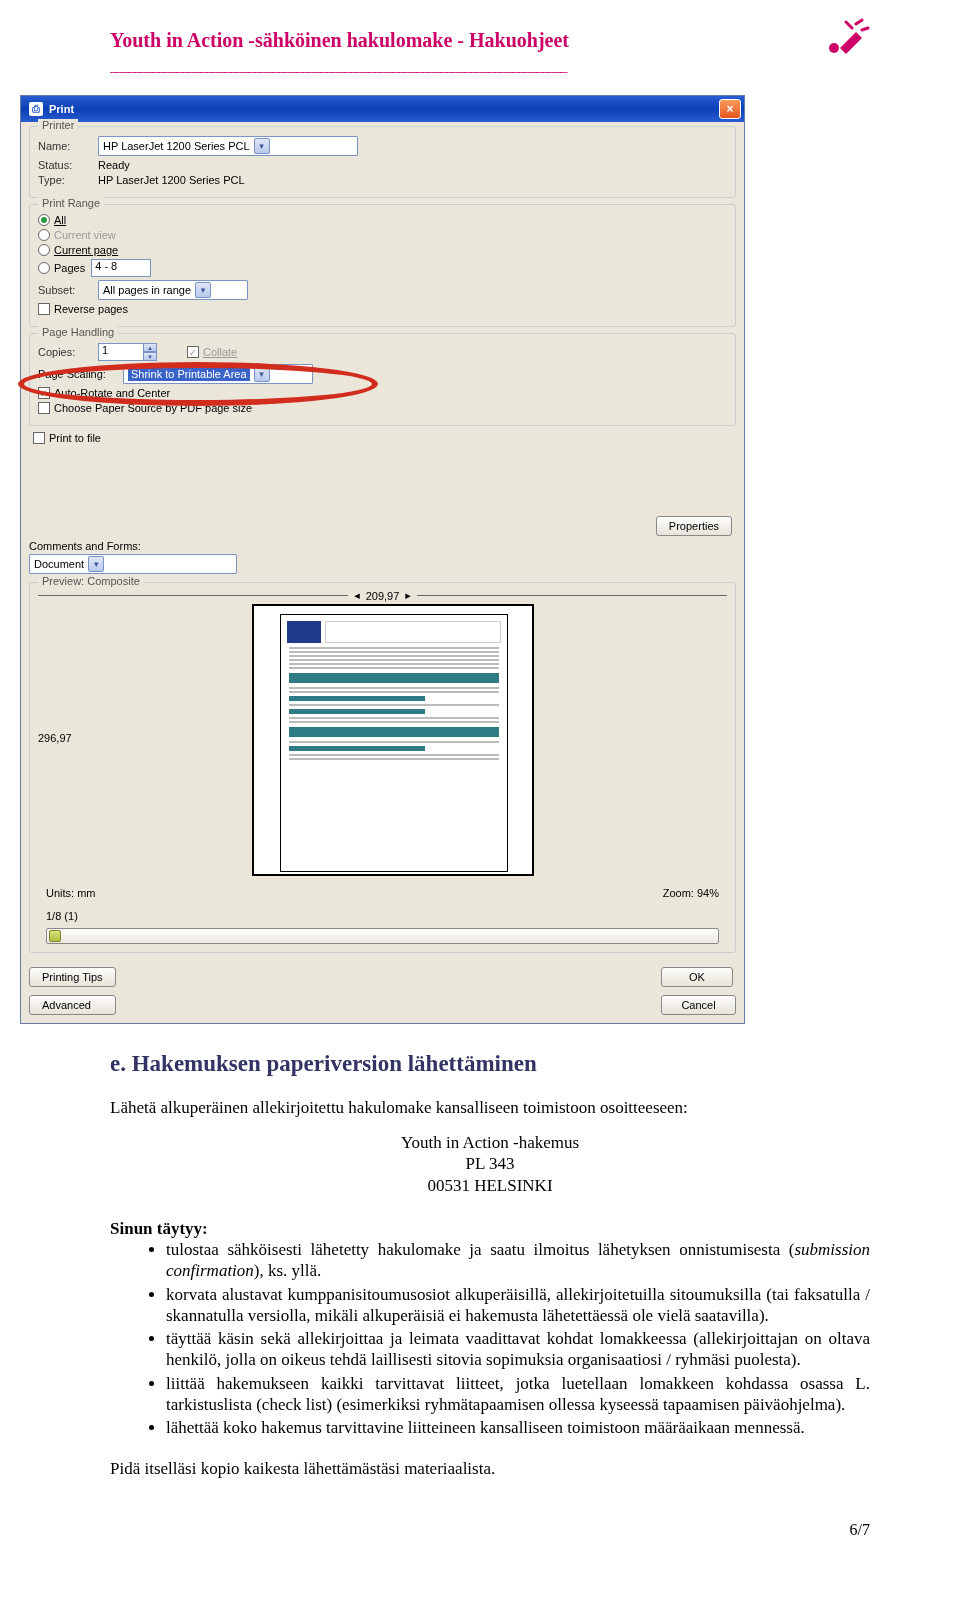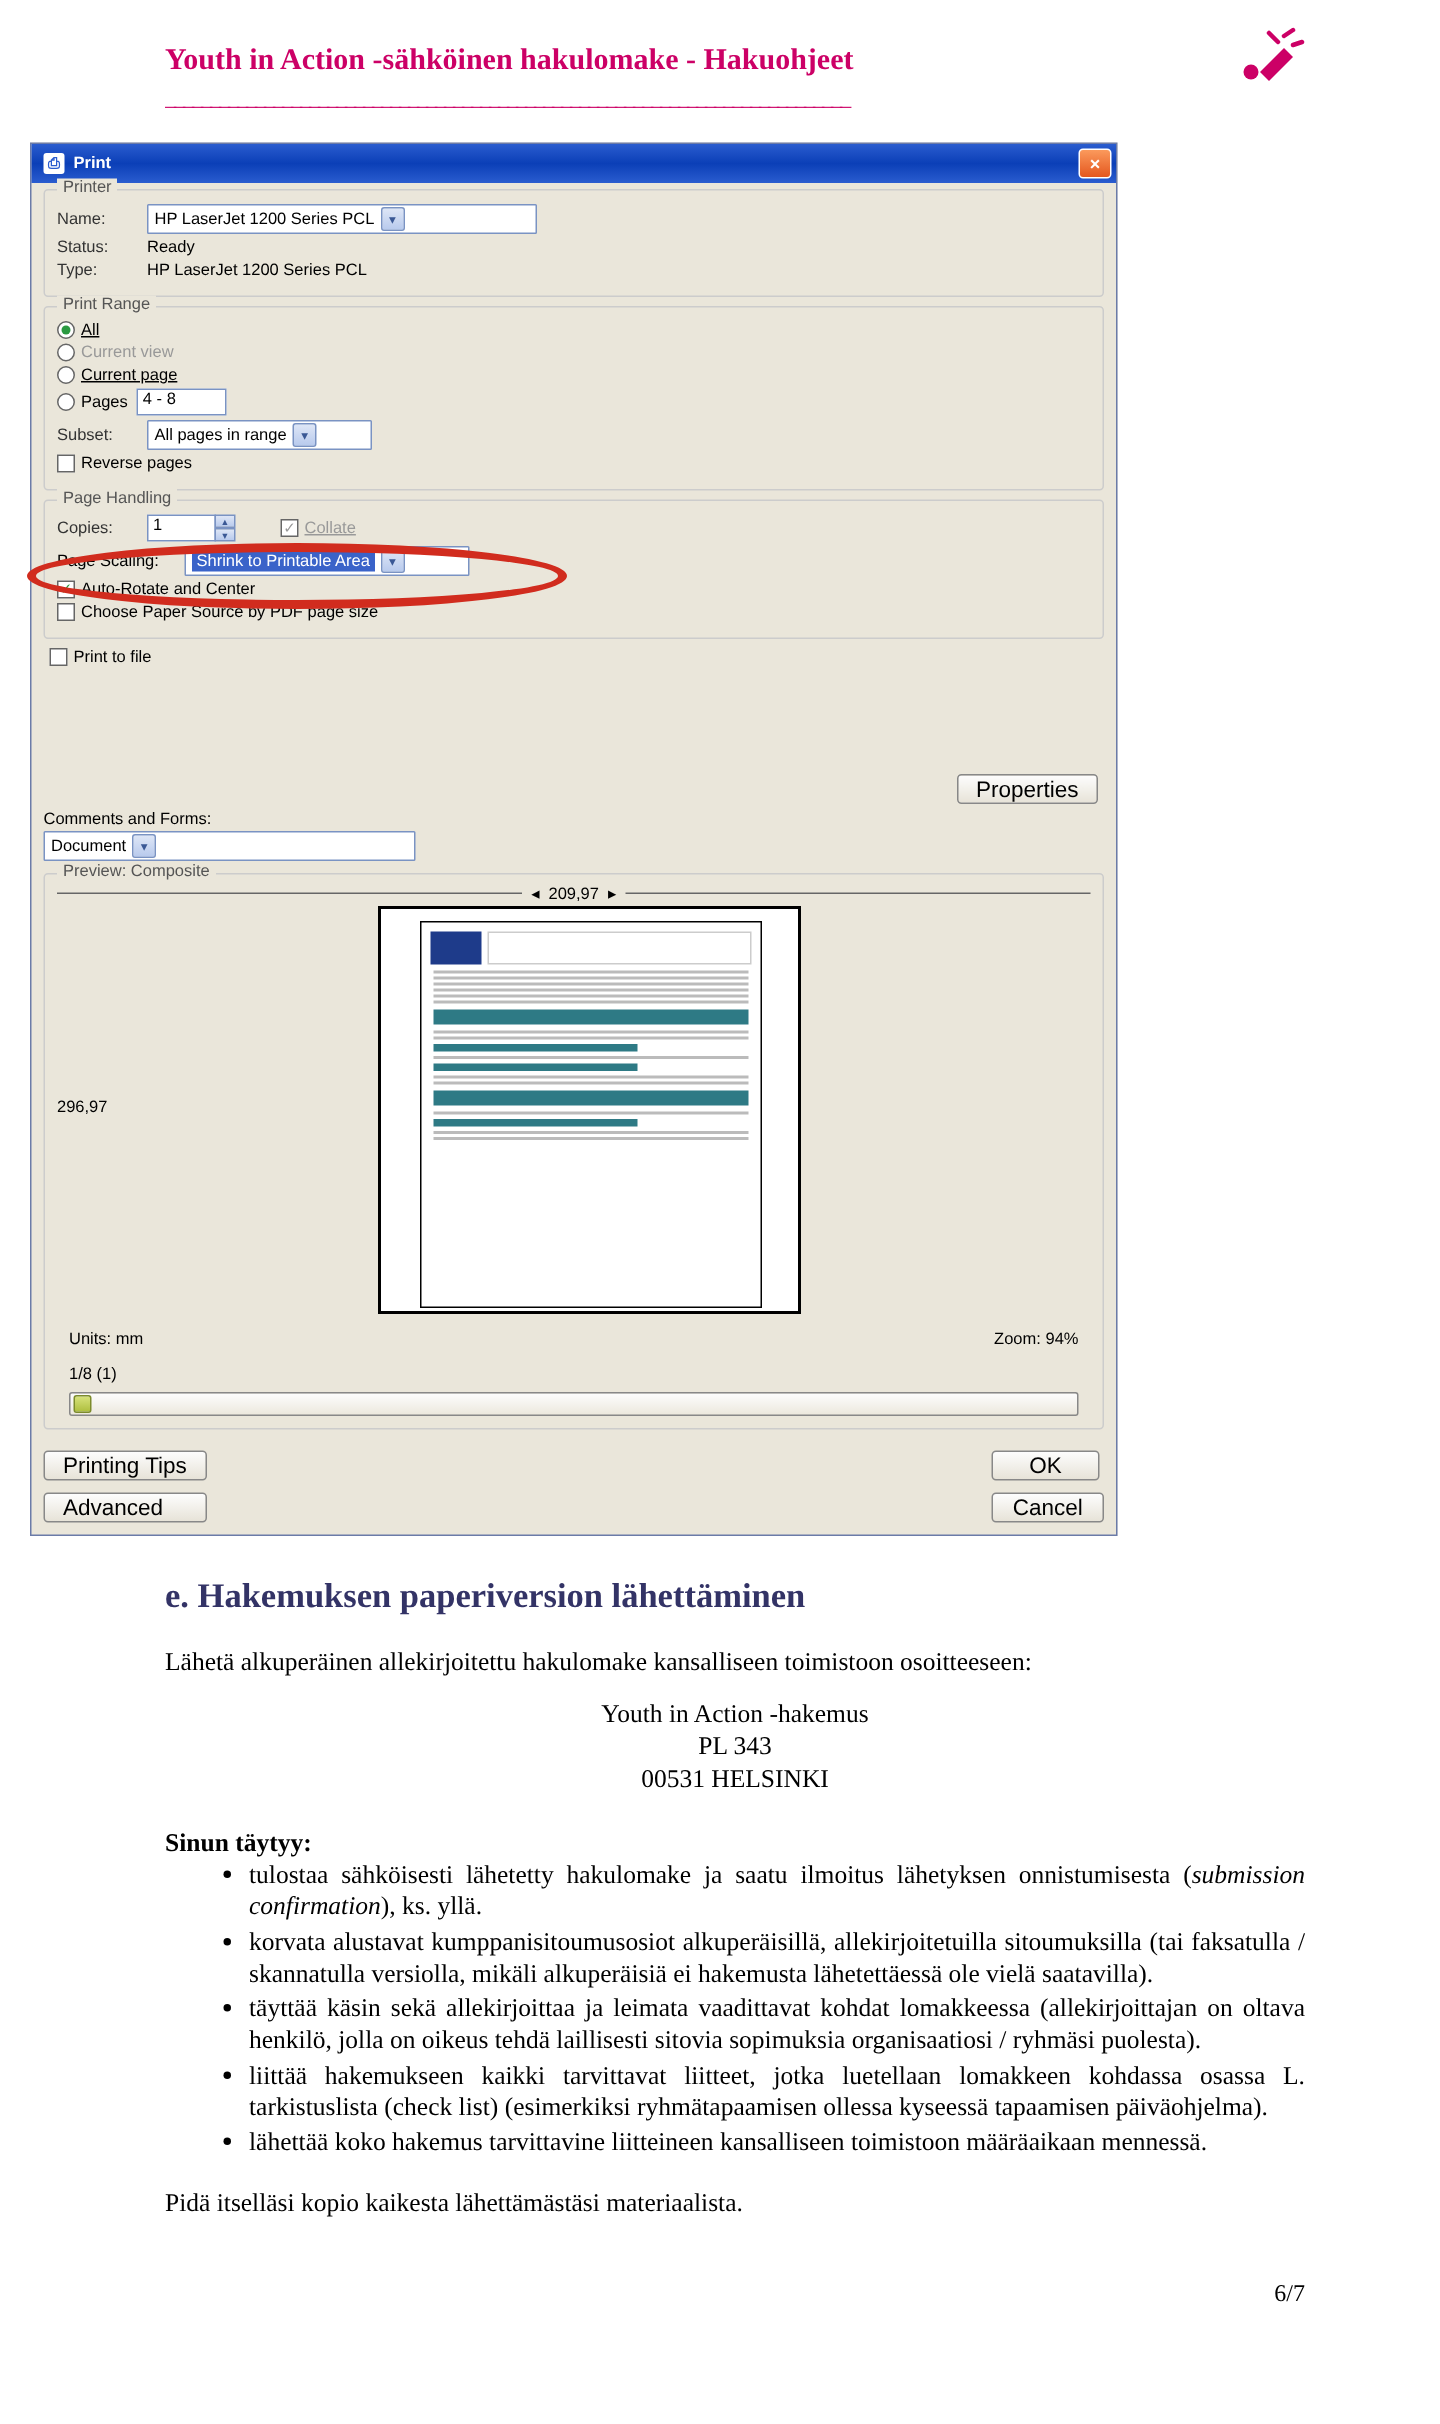--- a/index.html
+++ b/index.html
@@ -18,21 +18,21 @@
   .left-col { flex: 0 0 380px; }
   .right-col { flex: 1; }
   .group { border: 1px solid #ccc; border-radius: 3px; padding: 6px 8px 8px; margin-bottom: 6px; position: relative; background: #EAE6DA; }
   .group-legend { position: absolute; top: -8px; left: 8px; background: #EAE6DA; padding: 0 4px; color: #555; font-size: 11px; }
   .row { display: flex; align-items: center; margin: 3px 0; }
   .lbl { width: 60px; color: #333; }
   .lbl-wide { width: 85px; }
   .select { display: inline-flex; align-items: center; height: 20px; background: #fff; border: 1px solid #7A93C3; border-radius: 1px; padding: 0 2px 0 4px; font-size: 11px; }
   .select-arrow { width: 16px; height: 16px; margin-left: 4px; background: linear-gradient(#DEE6F6,#B8CAED); border: 1px solid #7A93C3; border-radius: 2px; display: inline-flex; align-items: center; justify-content: center; color: #3A5895; font-size: 9px; }
   .select-sel { background: #3A63C9; color: #fff; }
-  .btn { height: 20px; border: 1px solid #888; border-radius: 3px; background: linear-gradient(#fdfdfd,#e7e3d8); padding: 0 12px; display: inline-flex; align-items: center; font-size: 15px; }
+  .btn { height: 20px; border: 1px solid #888; border-radius: 3px; background: linear-gradient(#fdfdfd,#e7e3d8); padding: 0 12px; display: inline-flex; align-items: center; font-size: 11px; }
   .radio { width: 12px; height: 12px; border: 1px solid #666; border-radius: 50%; display: inline-flex; align-items: center; justify-content: center; margin-right: 4px; background: #fff; }
   .radio.checked::after { content: ""; width: 6px; height: 6px; background: #2A9940; border-radius: 50%; }
   .check { width: 12px; height: 12px; border: 1px solid #666; margin-right: 4px; background: #fff; display: inline-flex; align-items: center; justify-content: center; font-size: 10px; color: #2A9940; }
   .input-tiny { width: 46px; height: 18px; border: 1px solid #7A93C3; background: #fff; font-size: 11px; padding: 0 3px; display: inline-block; }
   .spin-btns { display: inline-flex; flex-direction: column; margin-left: -1px; }
   .spin-btns span { width: 14px; height: 9px; font-size: 7px; background: linear-gradient(#DEE6F6,#B8CAED); border: 1px solid #7A93C3; display: flex; align-items: center; justify-content: center; color: #3A5895; }
   .muted { color: #999; }
   .ellipse { position: absolute; border: 6px solid #D12C1E; border-radius: 50%; z-index: 20; pointer-events: none; }
   .preview-frame { border: 2px solid #000; width: 282px; height: 272px; background: #fff; margin: 8px auto 4px; position: relative; overflow: hidden; }
   .dim-h { display: flex; align-items: center; justify-content: center; gap: 6px; font-size: 11px; margin-bottom: -6px; }
@@ -170,21 +170,21 @@
             <span>Print to file</span>
           </div>
       </div>
 
       <div class="right-col" style="position:relative">
         <div style="display:flex;justify-content:flex-end;gap:20px;padding-right:4px">
           <span class="btn">Properties</span>
         </div>
         <div style="margin-top:4px;text-align:left"><span>Comments and Forms:</span></div>
         <div style="margin-top:2px">
-          <span class="select" style="width:248px">
+          <span class="select" style="width:208px">
             <span>Document</span>
             <span class="select-arrow">▾</span>
           </span>
         </div>
         <div class="group" style="margin-top:8px">
           <div class="group-legend">Preview: Composite</div>
           <div class="dim-h"><span class="dim-line"></span>◂ <span>209,97</span> ▸<span class="dim-line"></span></div>
           <div style="display:flex;align-items:center">
             <div style="width:21px;text-align:center">
               <span style="display:block;margin:4px 0">296,97</span>

